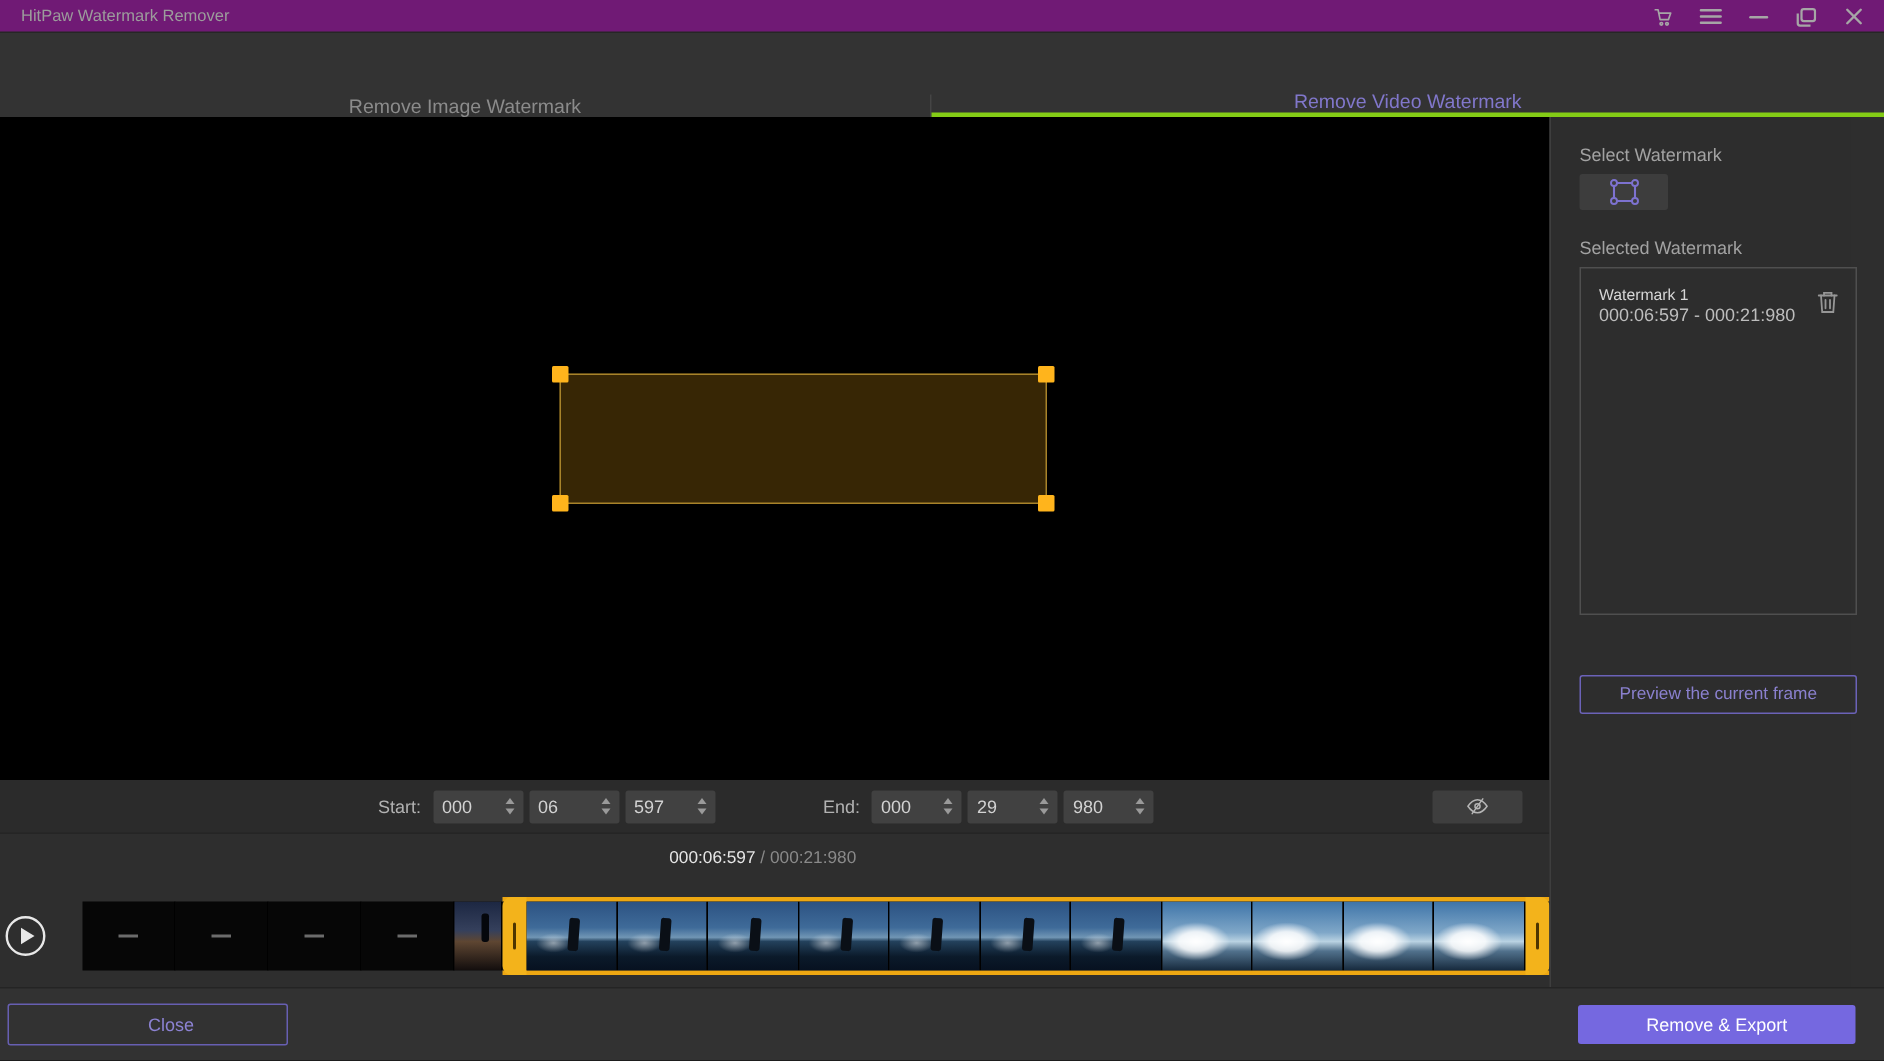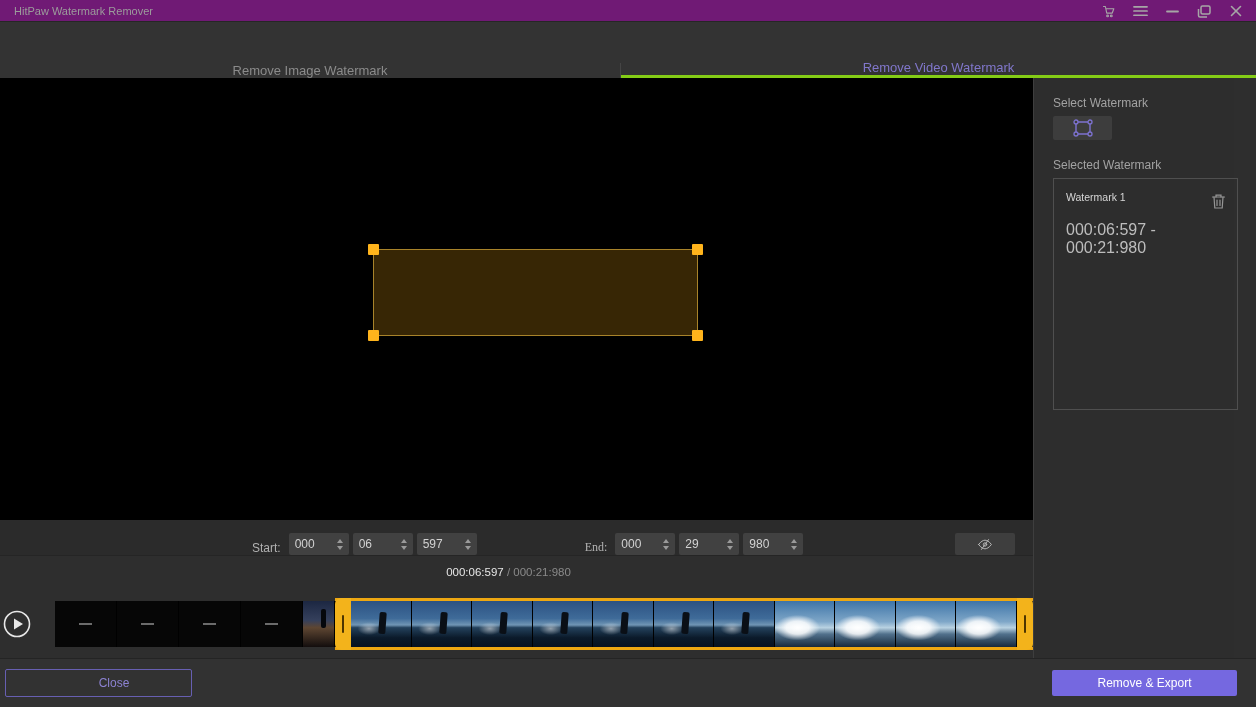--- a/index.html
+++ b/index.html
@@ -24,29 +24,29 @@
   .main-row { position:absolute; left:0; top:78px; width:1256px; height:580px; }
   .left-col { position:absolute; left:0; top:0; width:1033px; height:580px; }
 
   .preview { position:absolute; left:0; top:0; width:1033px; height:442px; background:#000; }
   .wm-rect { position:absolute; left:373px; top:171px; width:325px; height:87px; background:rgba(230,160,20,0.24); border:1px solid #a8832a; cursor:move; }
   .wm-handle { position:absolute; width:11px; height:11px; background:#ffb41c; border-radius:1px; }
   .wm-handle.tl { left:-6px; top:-6px; } .wm-handle.tr { right:-6px; top:-6px; }
   .wm-handle.bl { left:-6px; bottom:-6px; } .wm-handle.br { right:-6px; bottom:-6px; }
 
   
-  .controls-row { position:absolute; left:0; top:442px; width:1033px; height:36px; background:#2b2b2b; border-bottom:1px solid #252525; display:flex; align-items:flex-end; padding-left:252px; }
+  .controls-row { position:absolute; left:0; top:442px; width:1033px; height:36px; background:#2b2b2b; border-bottom:1px solid #252525; display:flex; align-items:center; padding-left:252px; }
   .ctl-label { font-size:12px; color:#b2b2b2; margin-right:8px; }
   .spingroup { display:flex; gap:4px; }
   .spinbox { width:60px; height:22px; background:#414141; border-radius:2px; display:flex; align-items:center; justify-content:space-between; padding:0 6px; cursor:text; }
   .spin-val { font-size:12px; color:#d2d2d2; }
   .spin-chevrons { display:flex; flex-direction:column; align-items:center; cursor:pointer; }
   .chev-up { width:0; height:0; border-left:3.5px solid transparent; border-right:3.5px solid transparent; border-bottom:4px solid #9a9a9a; margin-bottom:3px; }
   .chev-down { width:0; height:0; border-left:3.5px solid transparent; border-right:3.5px solid transparent; border-top:4px solid #9a9a9a; }
-  .end-label { margin-left:108px;font-family:Liberation Serif, serif; }
+  .end-label { margin-left:72px; }
   .eye-btn { margin-left:auto; margin-right:18px; width:60px; height:22px; background:#3e3e3e; border-radius:2px; display:flex; align-items:center; justify-content:center; cursor:pointer; }
 
   
   .time-row { position:absolute; left:0; top:478px; width:1033px; height:32px; background:#2e2e2e; display:flex; align-items:center; justify-content:center; padding-right:16px; font-size:11.5px; }
   .time-current { color:#e6e6e6; }
   .time-sep, .time-total { color:#8a8a8a; }
   .time-sep { white-space:pre; }
 
   
   .timeline-row { position:absolute; left:0; top:510px; width:1033px; height:70px; background:#2e2e2e; }
@@ -76,21 +76,21 @@
 
   
   .sidebar { position:absolute; left:1033px; top:0; width:201px; height:580px; background:#2d2d2d; border-left:1px solid #3e3e3e; }
   .side-label { position:absolute; left:19px; font-size:12px; color:#a2a2a2; }
   .lbl-select { top:18px; }
   .lbl-selected { top:80px; }
   .marquee-btn { position:absolute; left:19px; top:38px; width:59px; height:24px; background:#3d3d3d; border-radius:2px; display:flex; align-items:center; justify-content:center; cursor:pointer; }
   .wm-panel { position:absolute; left:19px; top:100px; width:185px; height:232px; border:1px solid #4f4f4f; }
   .wm-item { position:relative; padding:12px 12px 0 12px; cursor:pointer; }
   .wm-item-name { font-size:10.5px; color:#d6d6d6; display:block; }
-  .wm-item-time { font-size:16px; color:#bdbdbd; display:block; margin-top:18px; }
+  .wm-item-time { font-size:12px; color:#bdbdbd; display:block; margin-top:0; }
   .wm-item-trash { position:absolute; right:10px; top:14px; width:16px; height:18px; cursor:pointer; }
   .preview-frame-btn { position:absolute; left:19px; top:372px; width:185px; height:26px; background:transparent; border:1px solid #6b62b8; border-radius:2px; color:#8a80ce; font-size:11.5px; font-family:"Liberation Sans", sans-serif; display:flex; align-items:center; justify-content:center; cursor:pointer; }
 
   
   .bottombar { position:absolute; left:0; top:658px; width:1256px; height:49px; background:#323232; border-top:1px solid #242424; }
   .close-btn { position:absolute; left:5px; top:10px; width:187px; height:28px; background:transparent; border:1px solid #675fb2; border-radius:2px; color:#8c82d2; font-size:12px; font-family:"Liberation Sans", sans-serif; display:flex; align-items:center; justify-content:center; cursor:pointer;padding-left:31px; }
   .export-btn { position:absolute; right:19px; top:11px; width:185px; height:26px; background:#7568e0; border:none; border-radius:2px; color:#ffffff; font-size:12px; font-family:"Liberation Sans", sans-serif; display:flex; align-items:center; justify-content:center; cursor:pointer; }
 </style>
 </head>
 <body>
@@ -277,20 +277,21 @@
             <svg width="15" height="17" viewBox="0 0 15 17" fill="none" stroke="#969696" stroke-width="1.2" stroke-linecap="round">
               <path d="M1.5 4h12"></path>
                 <path d="M5 4V2.2h5V4"></path>
                 <path d="M3 4l.8 11h7.4L12 4"></path>
                 <line x1="6" y1="7" x2="6" y2="12.5"></line>
                 <line x1="9" y1="7" x2="9" y2="12.5"></line>
             </svg>
           </span>
         </div>
       </div>
+      <button class="preview-frame-btn">Preview the current frame</button>
     </div>
   </div>
 
   <div class="bottombar">
     <button class="close-btn">Close</button>
     <button class="export-btn">Remove &amp; Export</button>
   </div>
 
 </div>
 

